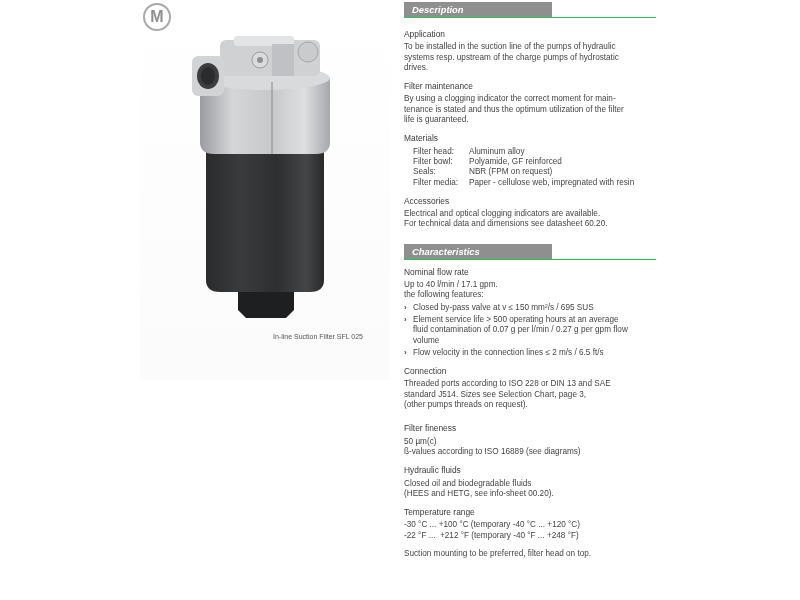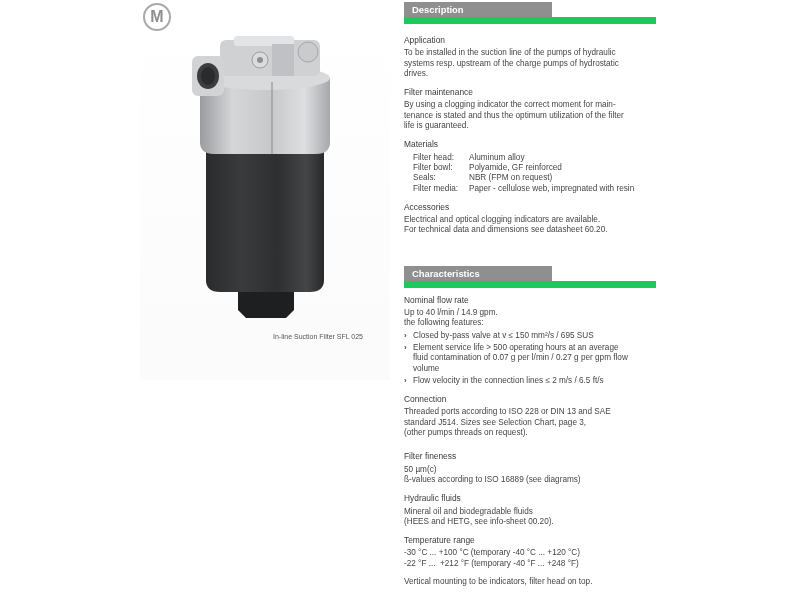--- a/index.html
+++ b/index.html
@@ -60,21 +60,22 @@
       left: 404px;
       top: 0;
       width: 252px;
       font-size: 8.2px;
       line-height: 10.3px;
     }
     .section-bar {
       position: relative;
       height: 15px;
       margin: 0;
-      border-bottom: 7px solid #22c55e;
+      border-bottom: 1px solid #22c55e;
+      font-style: italic;
     }
     .section-bar .bar-label {
       display: block;
       width: 148px;
       height: 15px;
       background: #8f8f8f;
       color: #ffffff;
       font-weight: bold;
       font-size: 9.4px;
       line-height: 15px;
@@ -186,33 +187,33 @@
     <div class="kv-row para">
       <span class="kv-key">Seals:</span>
       <span>NBR (FPM on request)</span>
     </div>
     <div class="kv-row para">
       <span class="kv-key">Filter media:</span>
       <span>Paper - cellulose web, impregnated with resin</span>
     </div>
   </div>
 
-  <div class="block" style="margin-bottom:30px;">
+  <div class="block" style="margin-bottom:14px;">
     <p class="heading">Accessories</p>
     <p class="para">Electrical and optical clogging indicators are available.</p>
     <p class="para">For technical data and dimensions see datasheet 60.20.</p>
   </div>
 
   <div class="section-bar">
     <span class="bar-label">Characteristics</span>
   </div>
 
   <div class="block" style="margin-top:7px;">
     <p class="heading">Nominal flow rate</p>
-    <p class="para">Up to 40 l/min / 14.9 gpm.</p>
+    <p class="para">Up to 40 l/min / 17.1 gpm.</p>
     <p class="para">the following features:</p>
 
     <div class="bullet-row para">
       <span class="bullet-mark">›</span>
       <div>
         <div>Closed by-pass valve at v ≤ 150 mm²/s / 695 SUS</div>
       </div>
     </div>
     <div class="bullet-row para">
       <span class="bullet-mark">›</span>
@@ -238,26 +239,26 @@
   </div>
 
   <div class="block">
     <p class="heading">Filter fineness</p>
     <p class="para">50 µm(c)</p>
     <p class="para">ß-values according to ISO 16889 (see diagrams)</p>
   </div>
 
   <div class="block">
     <p class="heading">Hydraulic fluids</p>
-    <p class="para">Mineral oil and biodegradable fluids</p>
+    <p class="para">Closed oil and biodegradable fluids</p>
     <p class="para">(HEES and HETG, see info-sheet 00.20).</p>
   </div>
 
   <div class="block">
     <p class="heading">Temperature range</p>
     <p class="para" style="white-space:pre;">-30 °C ... +100 °C (temporary -40 °C ... +120 °C)</p>
     <p class="para" style="white-space:pre;">-22 °F ...  +212 °F (temporary -40 °F ... +248 °F)</p>
   </div>
 
   <div class="block">
-    <p class="para">Vertical mounting to be indicators, filter head on top.</p>
+    <p class="para">Suction mounting to be preferred, filter head on top.</p>
   </div>
 </div>
 
 </body></html>

